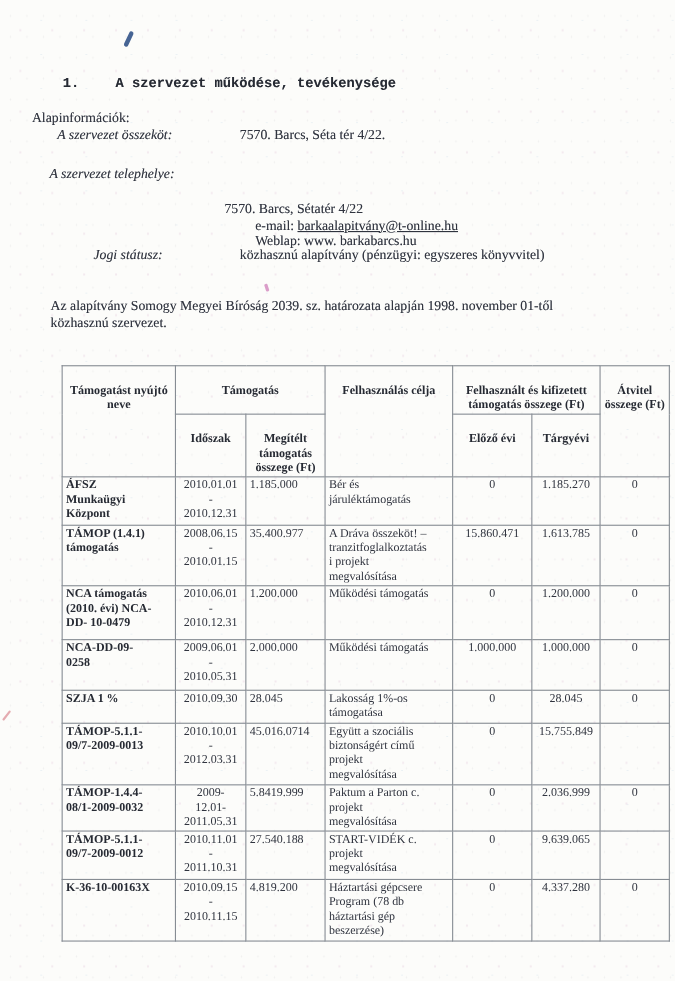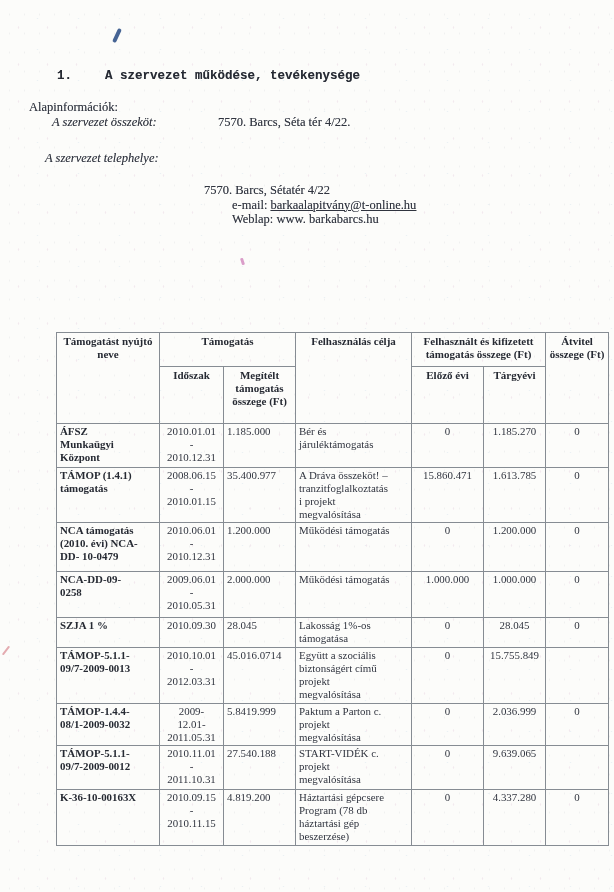--- a/index.html
+++ b/index.html
@@ -54,21 +54,21 @@
   #support-table th,#support-table td{
     border:1px solid #868c93;
     vertical-align:top;
     padding:1px 3px;
     white-space:pre-line;
     overflow:hidden;
   }
   #support-table th{
     font-weight:bold;color:#262a33;
     text-align:center;font-size:11px;
-    padding-top:2px;
+    padding-top:16px;
   }
   td.c-name{text-align:left;font-weight:bold;color:#262a33;padding-left:4px;}
   td.c-period{text-align:center;}
   td.c-amount{text-align:left;}
   td.c-purpose{text-align:left;padding-left:4px;}
   td.c-num{text-align:center;}
   tr.hr1{height:34px;}
   tr.hr2{height:57px;}
   tr.r0{height:44px;padding-left:48px;} tr.r1{height:53px;} tr.r2{height:49px;padding-left:25px;}
   tr.r3{height:46px;} tr.r4{height:30px;} tr.r5{height:56px;}
@@ -94,22 +94,27 @@
   </div>
 
   <div class="t ital" id="site-label">A szervezet telephelye:</div>
   <div class="t" id="site-value">
     <div>7570. Barcs, Sétatér 4/22</div>
     <div class="indent"><span>e-mail: </span><span class="ulink">barkaalapitvány@t-online.hu</span></div>
     <div class="indent">Weblap: www. barkabarcs.hu</div>
   </div>
 
   <div class="t" id="officers">
-  </div>
-
+    <div>
+      <span class="lbl-off">Jogi státusz:</span><span>közhasznú alapítvány (pénzügyi: egyszeres könyvvitel)</span>
+    </div>
+  </div>
+
+  <div class="t preline" id="para">Az alapítvány Somogy Megyei Bíróság 2039. sz. határozata alapján 1998. november 01-től
+közhasznú szervezet.</div>
 
 
   <table id="support-table">
     <colgroup>
       <col style="width:103px">
         <col style="width:64px">
         <col style="width:72px">
       <col style="width:116px">
         <col style="width:72px">
         <col style="width:62px">

